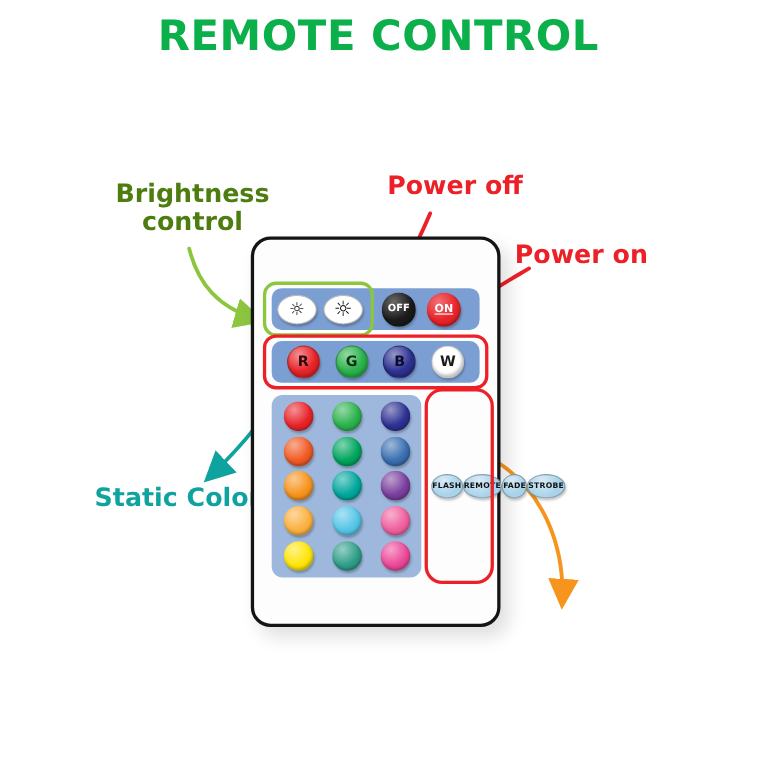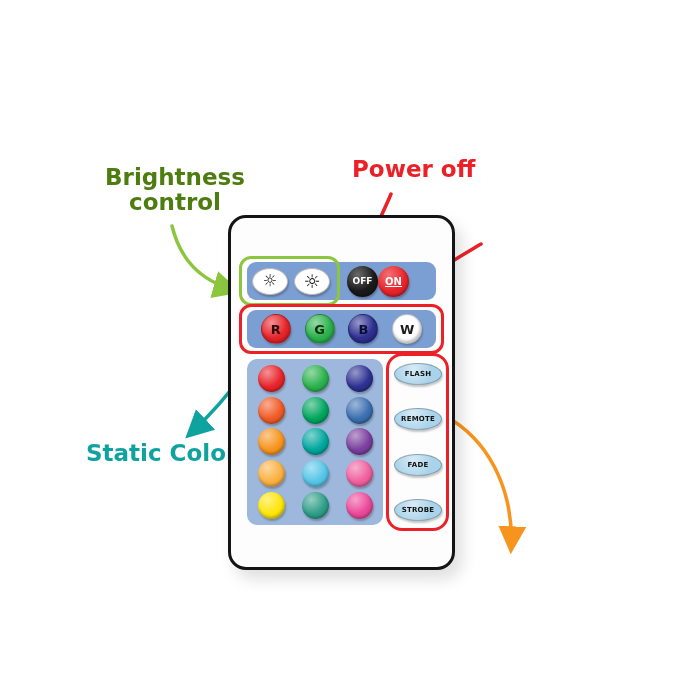--- a/index.html
+++ b/index.html
@@ -50,21 +50,21 @@
 
   .round-btn {
     width:31px; height:31px; border-radius:50%; border:none; color:#ffffff;
     font-weight:bold; font-size:9px; display:flex; align-items:center; justify-content:center;
     padding:0;
     background-image:radial-gradient(circle at 35% 28%, rgba(255,255,255,0.35), rgba(255,255,255,0) 55%);
     box-shadow:inset -1px -2px 3px rgba(0,0,0,0.35), 1px 2px 2px rgba(0,0,0,0.25);
     text-align:right;
   }
   .btn-off { margin-left:17px; }
-  .btn-on  { font-size:10px;text-decoration:underline; }
+  .btn-on  { margin-left:10px; font-size:10px;text-decoration:underline; }
 
   .rgbw-btn {
     width:30px; height:30px; border-radius:50%; border:1px solid rgba(0,0,0,0.25);
     font-weight:bold; font-size:13px; display:flex; align-items:center; justify-content:center;
     padding:0;
     background-image:radial-gradient(circle at 35% 28%, rgba(255,255,255,0.5), rgba(255,255,255,0) 55%);
     box-shadow:inset -1px -2px 3px rgba(0,0,0,0.28), 1px 2px 2px rgba(0,0,0,0.22);
   }
 
   .panel {
@@ -73,43 +73,45 @@
     place-items:center; padding:4px 2px;
   }
   .color-btn {
     width:27px; height:27px; border-radius:50%; border:none; padding:0;
     background-image:radial-gradient(circle at 35% 28%, rgba(255,255,255,0.5), rgba(255,255,255,0) 55%);
     box-shadow:inset -1px -2px 3px rgba(0,0,0,0.3), 1px 2px 2px rgba(0,0,0,0.25);
   }
 
   .mode-col {
     position:absolute; left:161px; top:141px; width:52px; height:166px;
-    display:flex; flex-direction:column; justify-content:space-between; align-items:center;
+    display:flex; justify-content:space-between; align-items:center;
     padding:4px 0;
   }
   .mode-btn {
     width:48px; height:22px; border-radius:50%; border:1px solid rgba(0,0,0,0.25);
     font-size:7px; font-weight:bold; color:#101010; padding:0; letter-spacing:0.2px;
     background-image:radial-gradient(circle at 40% 25%, rgba(255,255,255,0.55), rgba(255,255,255,0) 60%);
     box-shadow:1px 2px 2px rgba(0,0,0,0.22);
   }
 
   .outline { position:absolute; pointer-events:none; border-radius:12px; border:3px solid transparent; }
   .outline-brightness { left:8px;   top:38px;  width:101px; height:50px; }
   .outline-rgbw       { left:8px;   top:86px;  width:205px; height:50px; }
   .outline-modes      { left:155px; top:135px; width:63px;  height:178px; border-radius:16px; }
 </style>
 </head>
 <body>
 
 <div class="canvas">
 
+  <h1 class="title" style="color: rgb(12, 176, 74);">REMOTE CONTROL</h1>
 
   <div class="label label-brightness" style="color: #4d7c0f;">Brightness control</div>
   <div class="label label-power-off" style="color: rgb(236, 32, 39);">Power off</div>
+  <div class="label label-power-on" style="color: rgb(236, 32, 39);">Power on</div>
   <div class="label label-static" style="color: rgb(15, 163, 160);">Static Colors</div>
 
   <svg class="arrows" viewBox="0 0 688 696">
     <defs>
       <marker id="ah-green" markerWidth="9" markerHeight="9" refX="6.5" refY="4" orient="auto">
         <path d="M0,0 L8,4 L0,8 Z" style="fill: rgb(140, 198, 63);"></path>
       </marker>
       <marker id="ah-red" markerWidth="9" markerHeight="9" refX="6.5" refY="4" orient="auto">
         <path d="M0,0 L8,4 L0,8 Z" style="fill: rgb(236, 32, 39);"></path>
       </marker>

